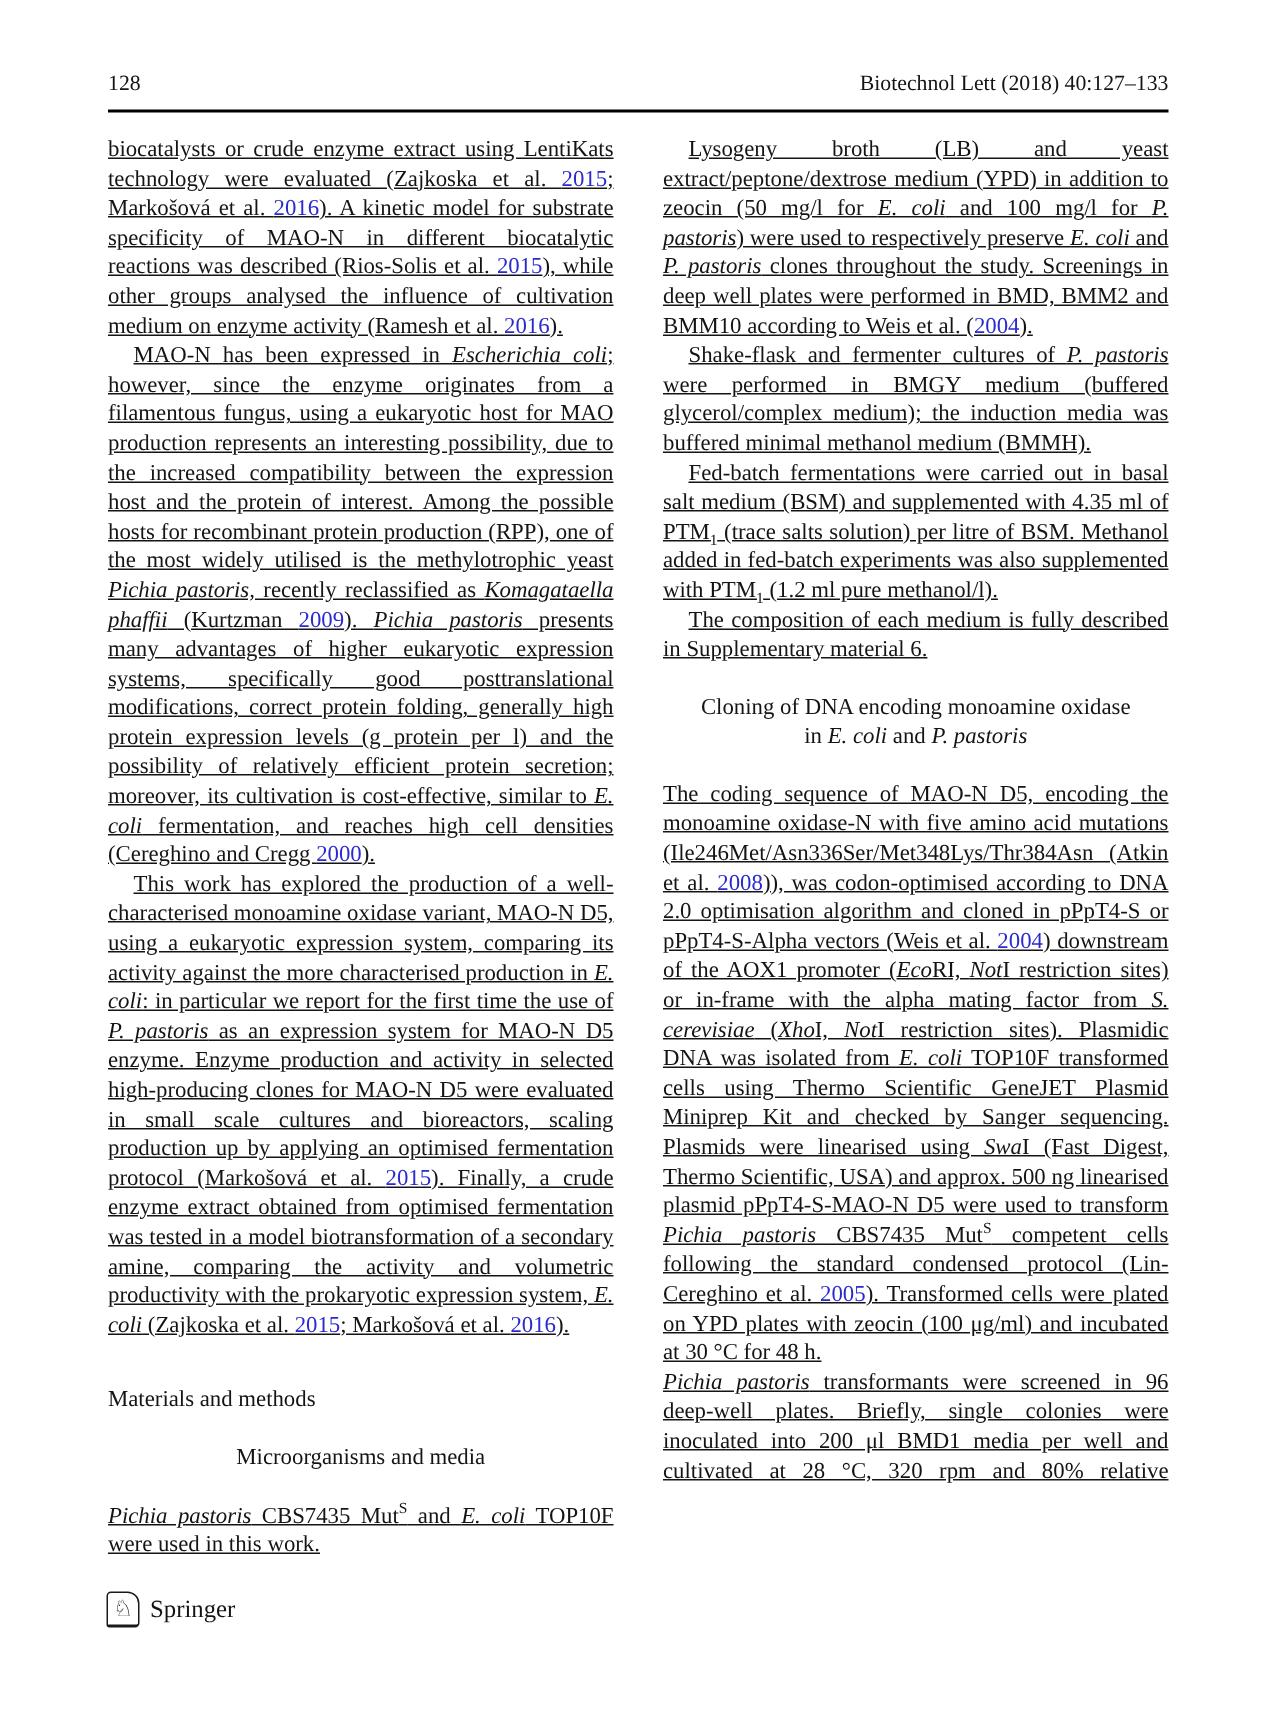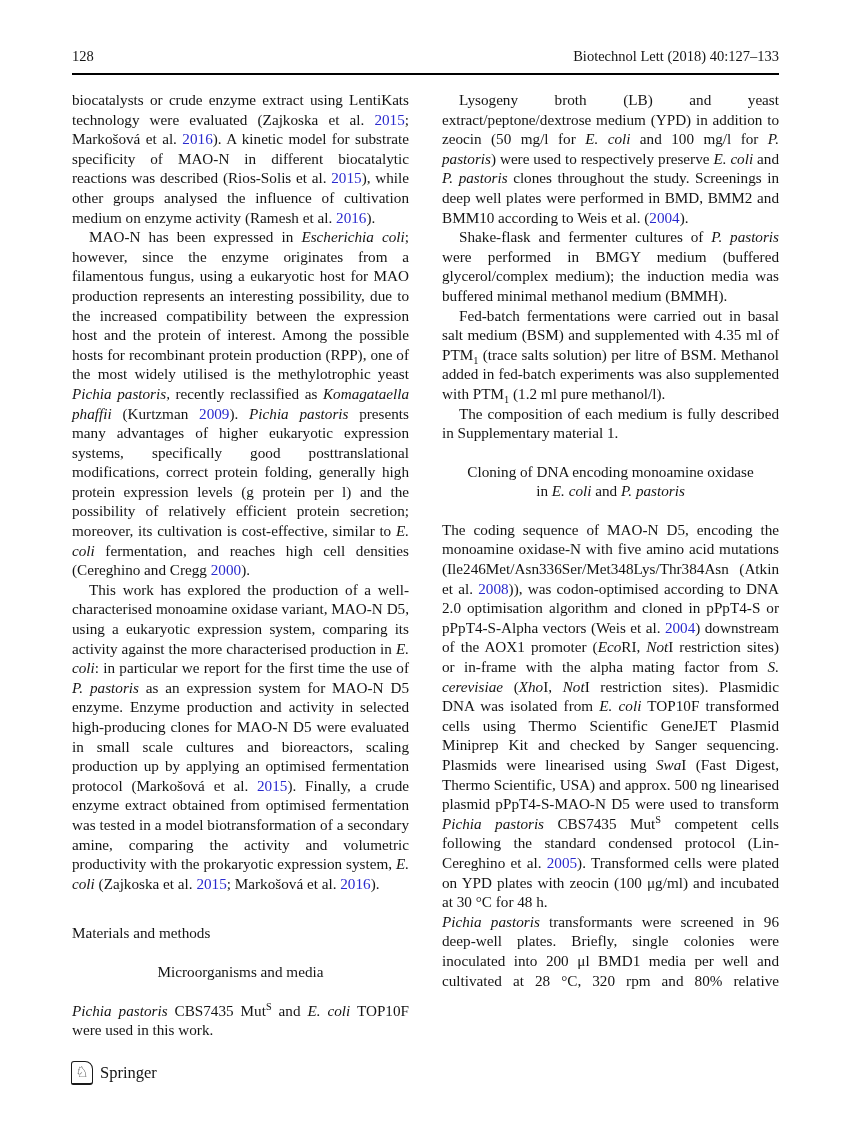--- a/index.html
+++ b/index.html
@@ -19,21 +19,21 @@
   .rule{
     position:absolute;left:72px;top:73px;width:707px;height:2px;
     background:#000;
   }
   .content{
     position:absolute;left:72px;top:90px;width:707px;
     display:flex;gap:33px;
     font-size:15.2px;line-height:19.6px;
   }
   .col{width:337px;}
-  .para{margin:0;text-align:justify;}
+  .para{margin:0;text-align:justify;text-decoration:underline;}
   .para.indent{text-indent:17px;}
   .para.jlast{text-align-last:justify;}
   .h1{font-weight:normal;margin:30px 0 19px;text-align:left;}
   .h2{margin:19px 0;text-align:center;}
   .content .h2:first-child, .content .para:first-child{margin-top:0;}
   em{font-style:italic;}
   sup,sub{font-size:0.68em;line-height:0;}
   sup{vertical-align:super;}
   sub{vertical-align:sub;}
   .cite{cursor:pointer;}
@@ -69,21 +69,21 @@
         <div class="para indent"><span>MAO-N has been expressed in </span><em>Escherichia coli</em><span>; however, since the enzyme originates from a filamentous fungus, using a eukaryotic host for MAO production represents an interesting possibility, due to the increased compatibility between the expression host and the protein of interest. Among the possible hosts for recombinant protein production (RPP), one of the most widely utilised is the methylotrophic yeast </span><em>Pichia pastoris,</em><span> recently reclassified as </span><em>Komagataella phaffii</em><span> (Kurtzman </span><span class="cite" style="color: rgb(42, 42, 206);">2009</span><span>). </span><em>Pichia pastoris</em><span> presents many advantages of higher eukaryotic expression systems, specifically good posttranslational modifications, correct protein folding, generally high protein expression levels (g protein per l) and the possibility of relatively efficient protein secretion; moreover, its cultivation is cost-effective, similar to </span><em>E. coli</em><span> fermentation, and reaches high cell densities (Cereghino and Cregg </span><span class="cite" style="color: rgb(42, 42, 206);">2000</span><span>).</span></div>
         <div class="para indent"><span>This work has explored the production of a well-characterised monoamine oxidase variant, MAO-N D5, using a eukaryotic expression system, comparing its activity against the more characterised production in </span><em>E. coli</em><span>: in particular we report for the first time the use of </span><em>P. pastoris</em><span> as an expression system for MAO-N D5 enzyme. Enzyme production and activity in selected high-producing clones for MAO-N D5 were evaluated in small scale cultures and bioreactors, scaling production up by applying an optimised fermentation protocol (Markošová et al. </span><span class="cite" style="color: rgb(42, 42, 206);">2015</span><span>). Finally, a crude enzyme extract obtained from optimised fermentation was tested in a model biotransformation of a secondary amine, comparing the activity and volumetric productivity with the prokaryotic expression system, </span><em>E. coli</em><span> (Zajkoska et al. </span><span class="cite" style="color: rgb(42, 42, 206);">2015</span><span>; Markošová et al. </span><span class="cite" style="color: rgb(42, 42, 206);">2016</span><span>).</span></div>
         <div class="h1"><span>Materials and methods</span></div>
         <div class="h2"><span>Microorganisms and media</span></div>
         <div class="para"><em>Pichia pastoris</em><span> CBS7435 Mut</span><sup>S</sup><span> and </span><em>E. coli</em><span> TOP10F were used in this work.</span></div>
       </div>
     <div class="col">
         <div class="para indent"><span>Lysogeny broth (LB) and yeast extract/peptone/dextrose medium (YPD) in addition to zeocin (50 mg/l for </span><em>E. coli</em><span> and 100 mg/l for </span><em>P. pastoris</em><span>) were used to respectively preserve </span><em>E. coli</em><span> and </span><em>P. pastoris</em><span> clones throughout the study. Screenings in deep well plates were performed in BMD, BMM2 and BMM10 according to Weis et al. (</span><span class="cite" style="color: rgb(42, 42, 206);">2004</span><span>).</span></div>
         <div class="para indent"><span>Shake-flask and fermenter cultures of </span><em>P. pastoris</em><span> were performed in BMGY medium (buffered glycerol/complex medium); the induction media was buffered minimal methanol medium (BMMH).</span></div>
         <div class="para indent"><span>Fed-batch fermentations were carried out in basal salt medium (BSM) and supplemented with 4.35 ml of PTM</span><sub>1</sub><span> (trace salts solution) per litre of BSM. Methanol added in fed-batch experiments was also supplemented with PTM</span><sub>1</sub><span> (1.2 ml pure methanol/l).</span></div>
-        <div class="para indent"><span>The composition of each medium is fully described in Supplementary material 1.</span></div>
+        <div class="para indent"><span>The composition of each medium is fully described in Supplementary material 6.</span></div>
         <div class="h2"><span>Cloning of DNA encoding monoamine oxidase</span><br><span>in </span><em>E. coli</em><span> and </span><em>P. pastoris</em></div>
         <div class="para"><span>The coding sequence of MAO-N D5, encoding the monoamine oxidase-N with five amino acid mutations (Ile246Met/Asn336Ser/Met348Lys/Thr384Asn (Atkin et al. </span><span class="cite" style="color: rgb(42, 42, 206);">2008</span><span>)), was codon-optimised according to DNA 2.0 optimisation algorithm and cloned in pPpT4-S or pPpT4-S-Alpha vectors (Weis et al. </span><span class="cite" style="color: rgb(42, 42, 206);">2004</span><span>) downstream of the AOX1 promoter (</span><em>Eco</em><span>RI, </span><em>Not</em><span>I restriction sites) or in-frame with the alpha mating factor from </span><em>S. cerevisiae</em><span> (</span><em>Xho</em><span>I, </span><em>Not</em><span>I restriction sites). Plasmidic DNA was isolated from </span><em>E. coli</em><span> TOP10F transformed cells using Thermo Scientific GeneJET Plasmid Miniprep Kit and checked by Sanger sequencing. Plasmids were linearised using </span><em>Swa</em><span>I (Fast Digest, Thermo Scientific, USA) and approx. 500 ng linearised plasmid pPpT4-S-MAO-N D5 were used to transform </span><em>Pichia pastoris</em><span> CBS7435 Mut</span><sup>S</sup><span> competent cells following the standard condensed protocol (Lin-Cereghino et al. </span><span class="cite" style="color: rgb(42, 42, 206);">2005</span><span>). Transformed cells were plated on YPD plates with zeocin (100 μg/ml) and incubated at 30 °C for 48 h.</span></div>
         <div class="para jlast"><em>Pichia pastoris</em><span> transformants were screened in 96 deep-well plates. Briefly, single colonies were inoculated into 200 μl BMD1 media per well and cultivated at 28 °C, 320 rpm and 80% relative</span></div>
       </div>
   </div>
 
   <div class="footer">
     <span class="logobox">
       <span>♘</span>
     </span>

